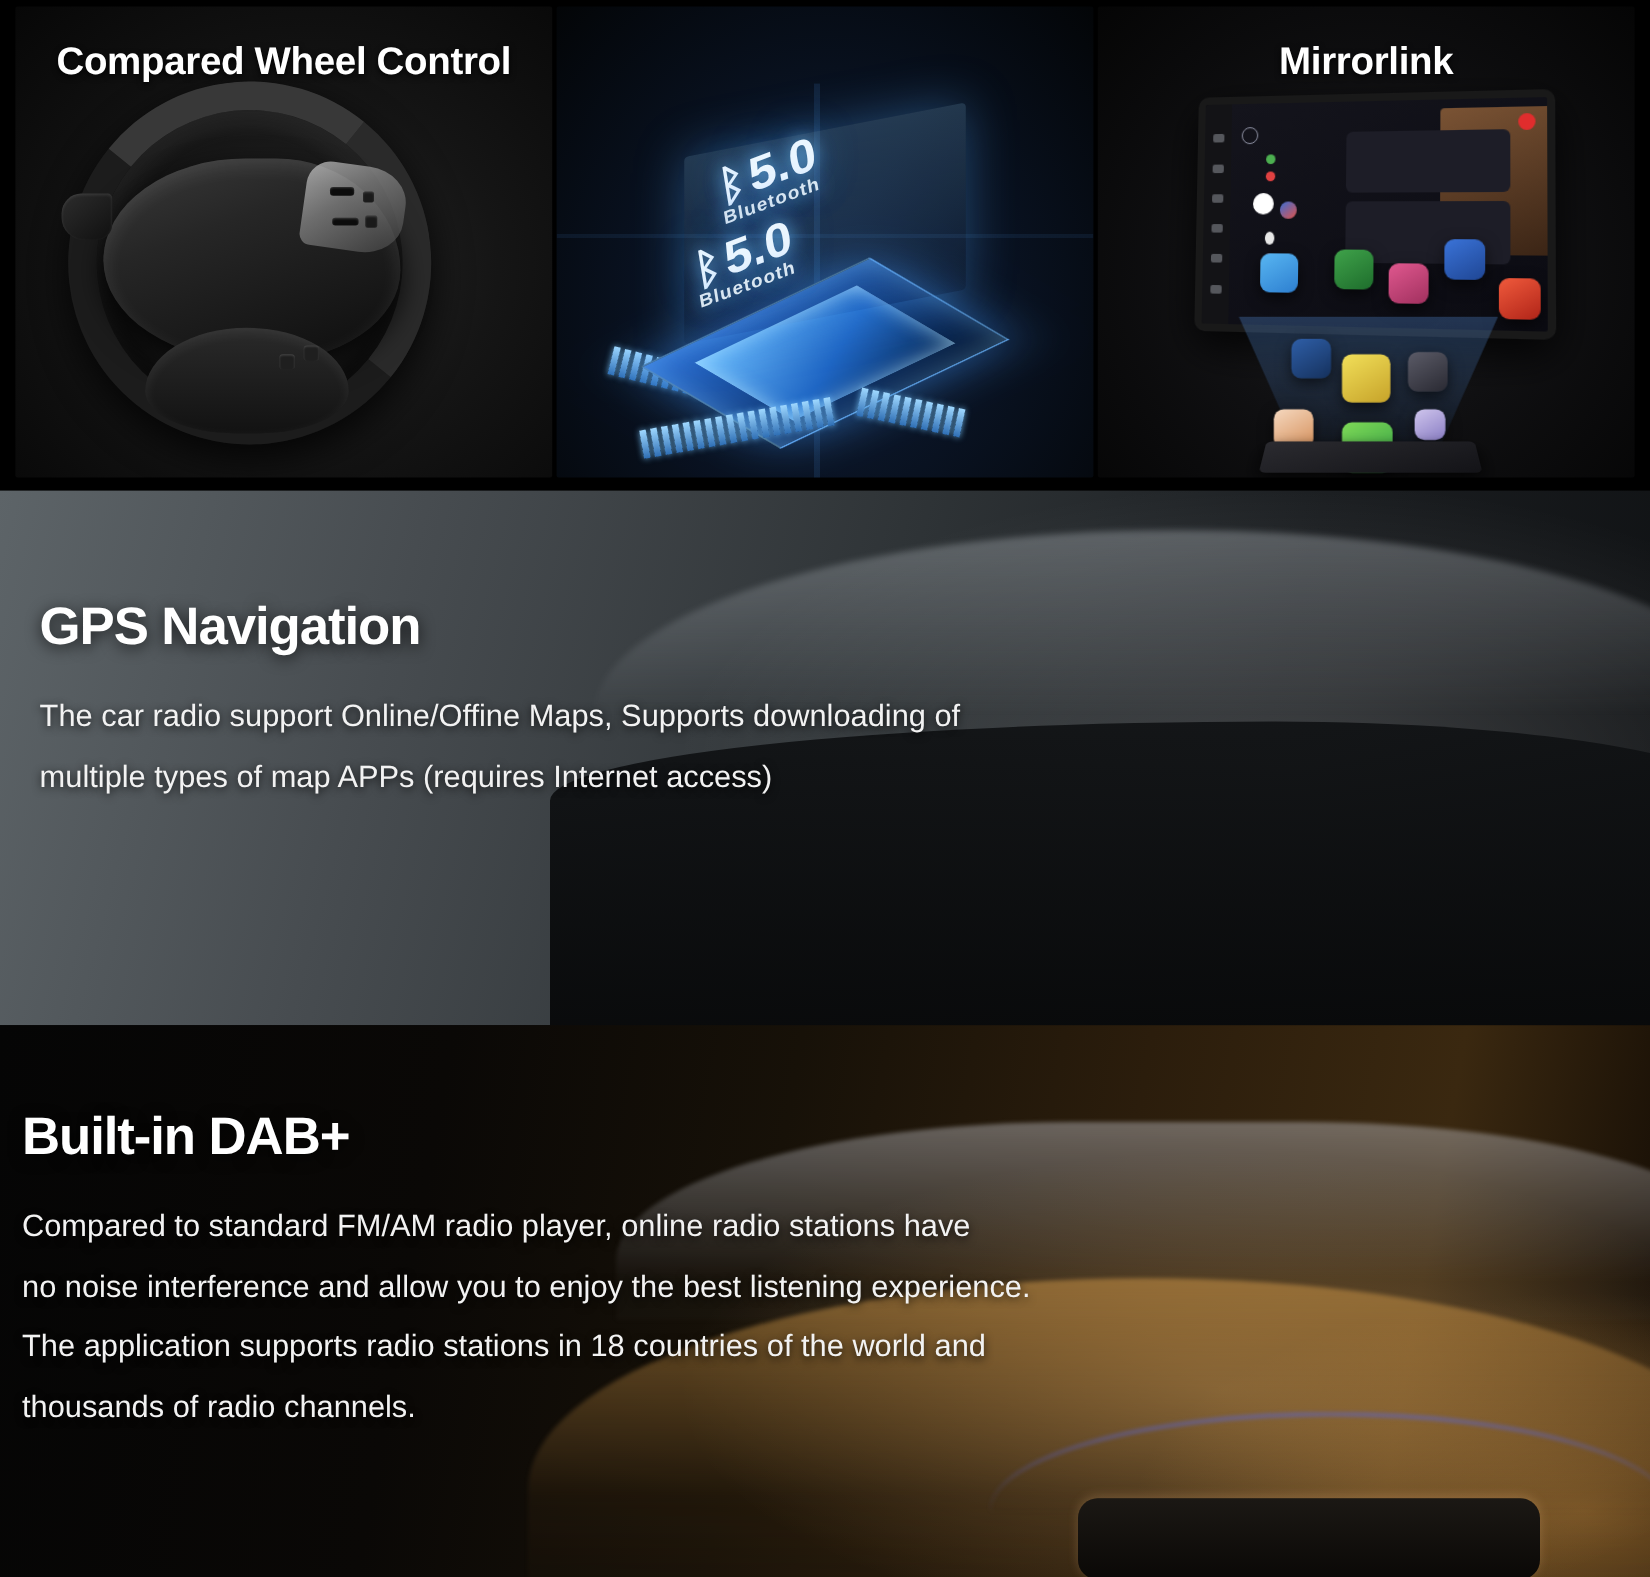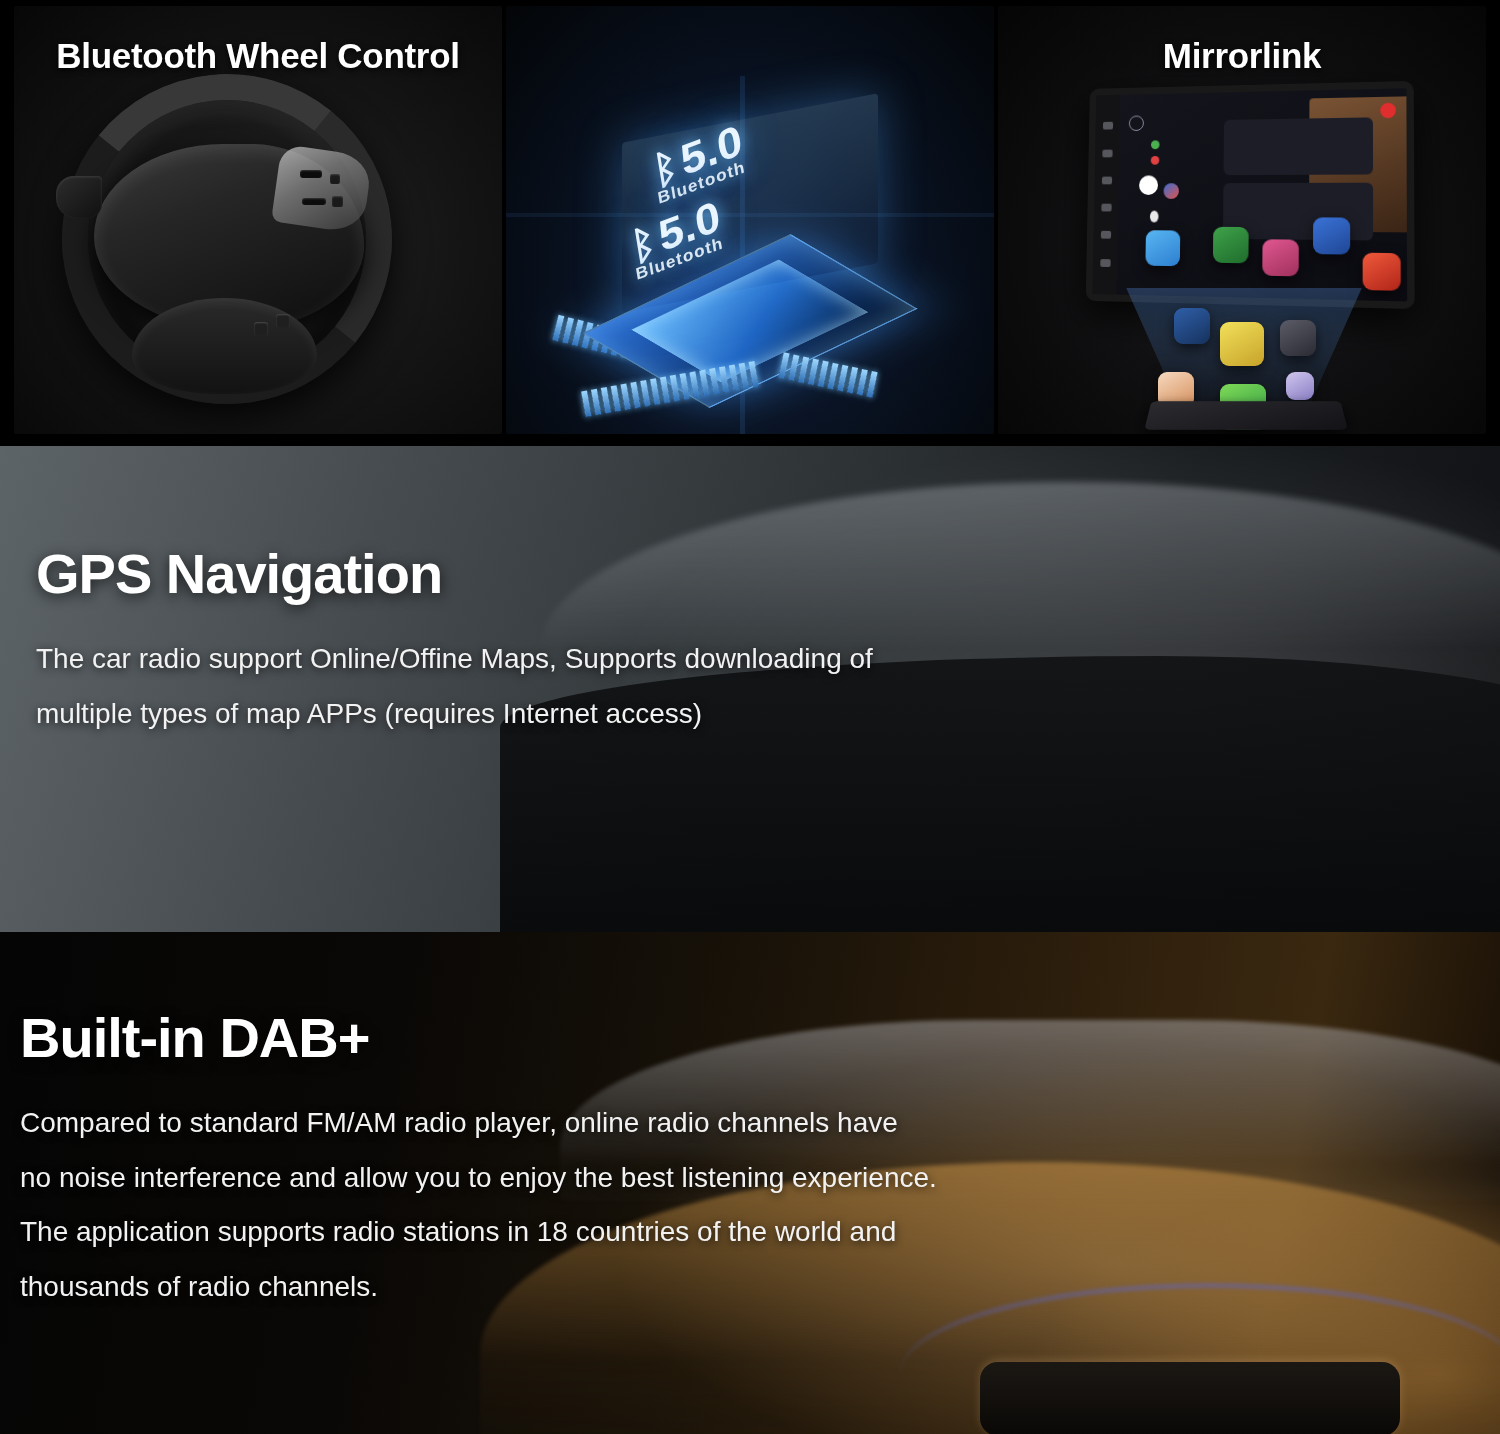--- a/index.html
+++ b/index.html
@@ -155,33 +155,33 @@
     border-top:3px solid rgba(90,100,210,.75); filter:blur(2px); }
   .dab-band .trim { position:absolute; left:560px; top:88px; width:1040px; height:180px;
     background:linear-gradient(180deg, rgba(190,190,195,.45), rgba(90,88,86,.06) 80%);
     border-radius:40% 40% 0 0 / 70% 70% 0 0; filter:blur(2px); }
   .dab-band .console { position:absolute; left:980px; top:430px; width:420px; height:74px;
     background:linear-gradient(180deg,#1b1814,#0a0806); border-radius:18px;
     box-shadow:0 -2px 10px rgba(255,200,140,.22); }
 
   
   .sect-text { position:absolute; z-index:5; }
-  .sect-h { font-size:56px; font-weight:bold; letter-spacing:-1px; line-height:1;
+  .sect-h { font-size:48px; font-weight:bold; letter-spacing:-1px; line-height:1;
             text-shadow:0 3px 14px rgba(0,0,0,.72); }
   .sect-p { margin-top:30px; font-size:28px; line-height:1.95; color:#f2f2f2;
             text-shadow:0 2px 8px rgba(0,0,0,.8); }
   .sect-p div { white-space:nowrap; }
 </style>
 </head>
 <body>
 
 <div class="top-row">
 
   <div class="panel p1">
-    <div class="panel-title">Bluetooth Wheel Control</div>
+    <div class="panel-title">Compared Wheel Control</div>
     <div class="wheel-wrap">
       <div class="wheel-rim"></div>
       <div class="hub"></div>
       <div class="hub-lower"></div>
       <div class="spoke-trim"></div>
       <div class="swc-btn swc-b1"></div>
       <div class="swc-btn swc-b2"></div>
       <div class="swc-btn swc-b3"></div>
       <div class="swc-btn swc-b4"></div>
       <div class="swc-left"></div>
@@ -311,20 +311,20 @@
 
 <div class="band dab-band">
   <div class="trim"></div>
   <div class="warm-curve"></div>
   <div class="amb-light"></div>
   <div class="console"></div>
 
   <div class="sect-text" style="left:20px; top:78px; width:820px;">
     <div class="sect-h">Built-in DAB+</div>
     <div class="sect-p">
-      <div>Compared to standard FM/AM radio player, online radio channels have</div>
+      <div>Compared to standard FM/AM radio player, online radio stations have</div>
       <div>no noise interference and allow you to enjoy the best listening experience.</div>
       <div>The application supports radio stations in 18 countries of the world and</div>
       <div>thousands of radio channels.</div>
     </div>
   </div>
 
 </div>
 
 </body></html>

